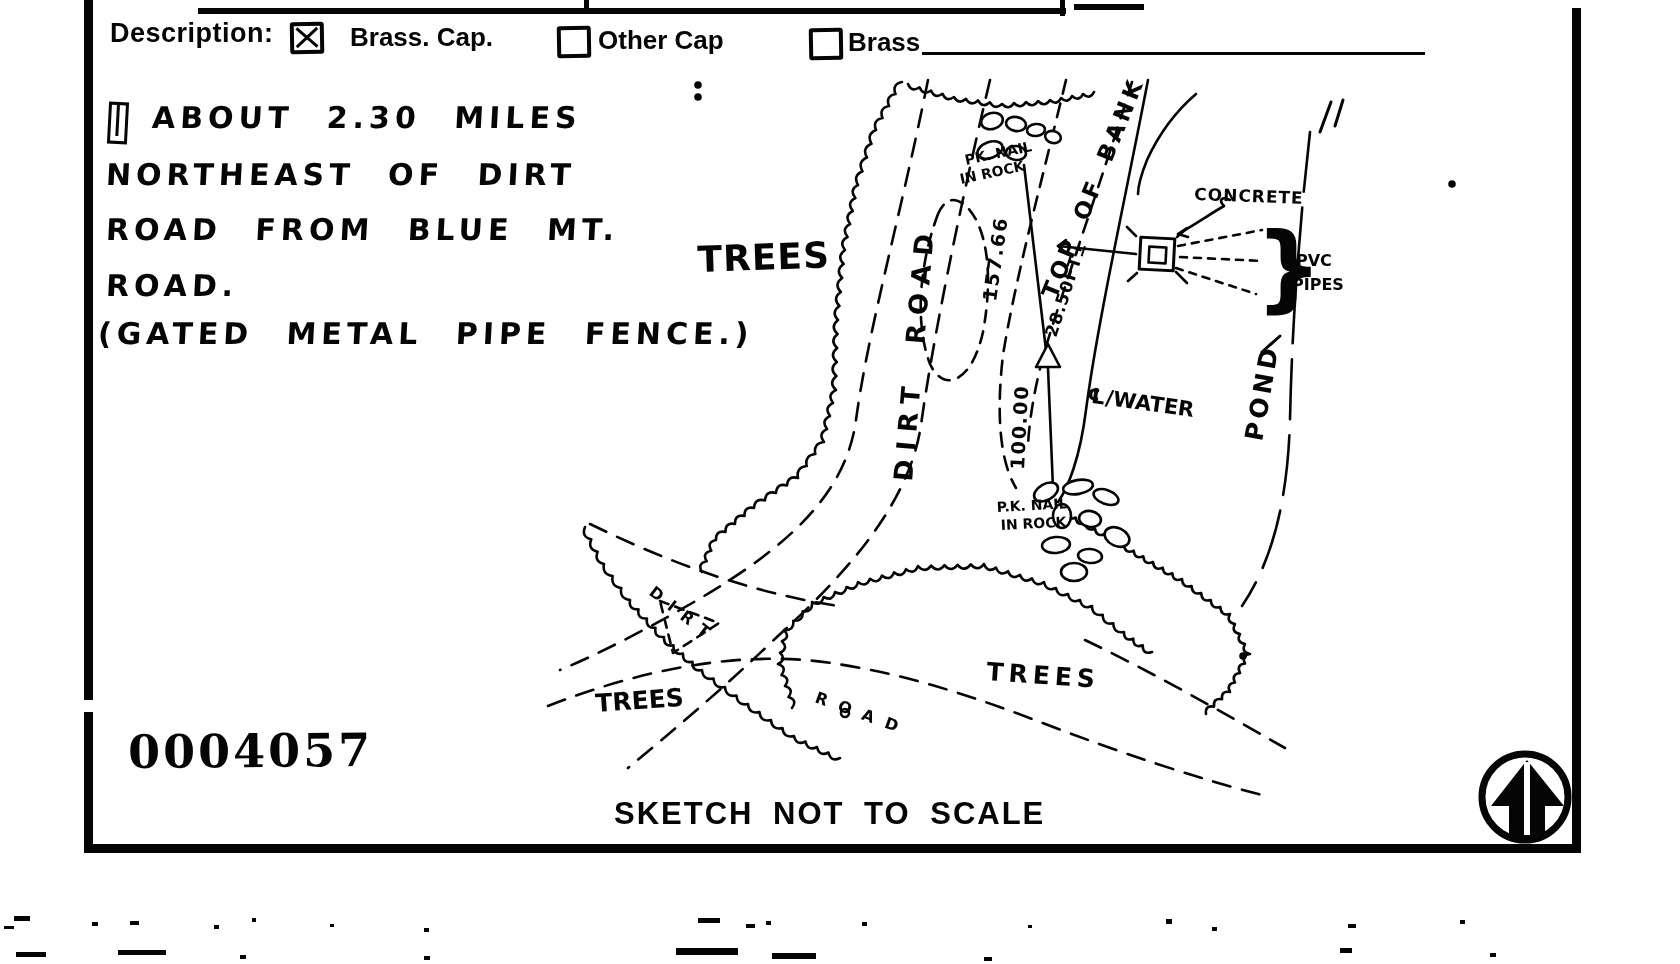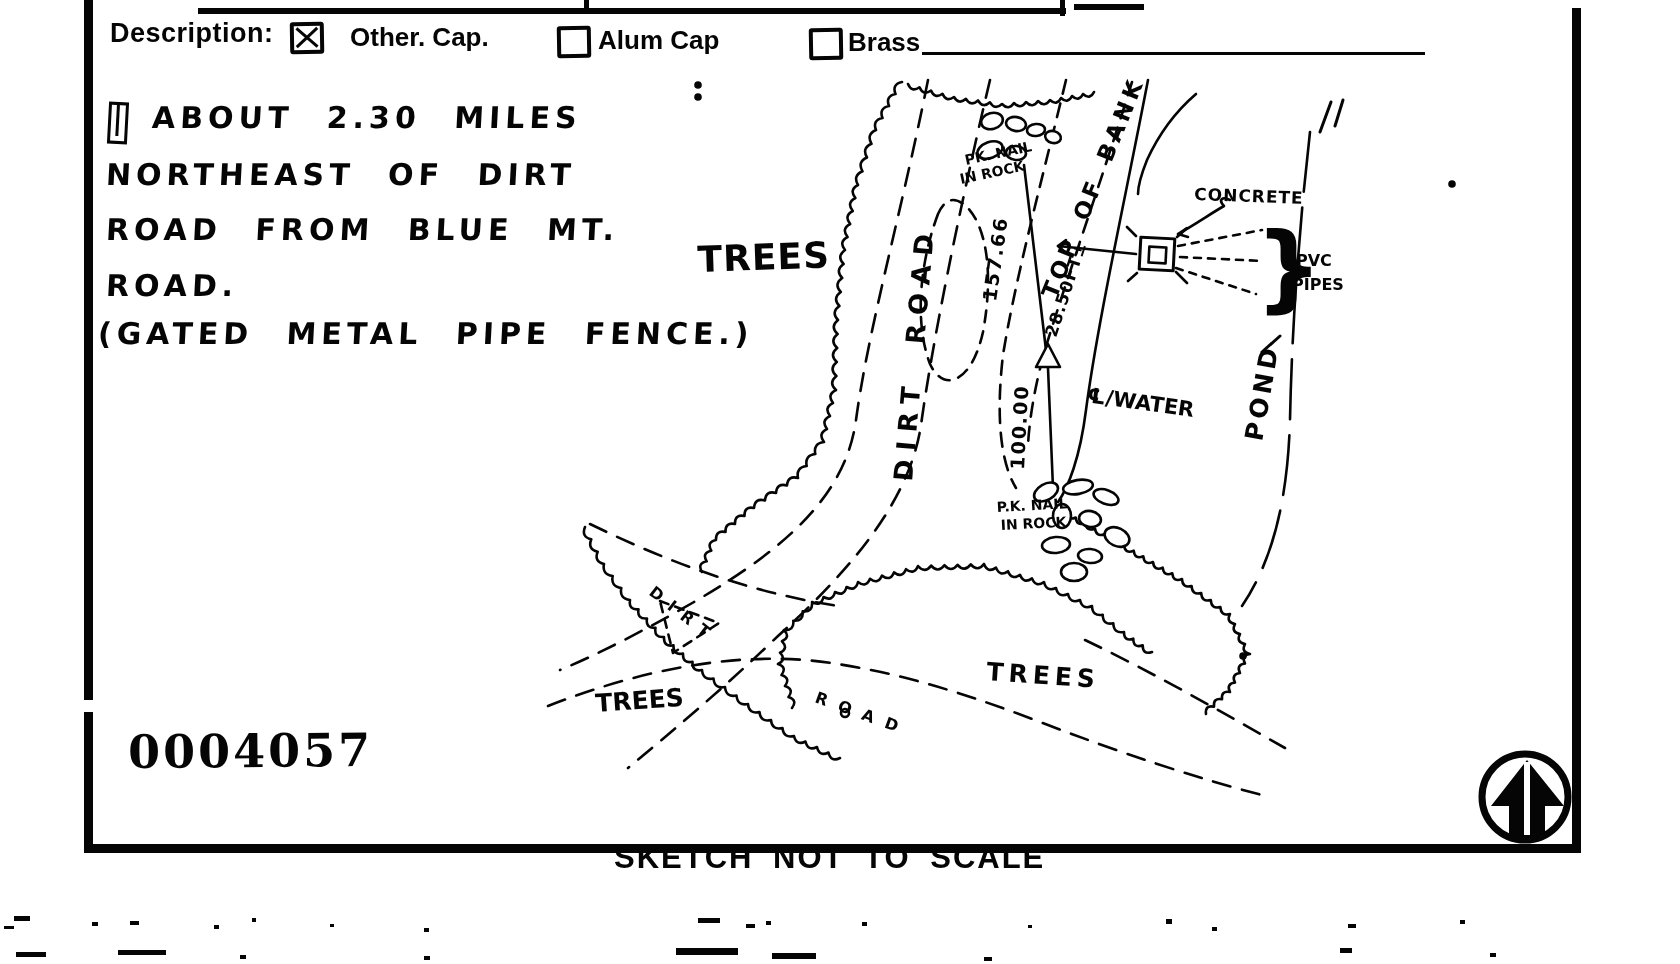--- a/index.html
+++ b/index.html
@@ -17,21 +17,21 @@
   .cb .xmark::before{transform:rotate(42deg);}
   .cb .xmark::after{transform:rotate(-42deg);}
   .other-line{position:absolute;background:#050505;height:3px;}
   
   .hand{font-family:"DejaVu Sans",sans-serif;font-weight:600;font-size:30px;
         letter-spacing:5px;word-spacing:18px;transform:skewX(-3deg);white-space:nowrap;}
   .monu{position:absolute;width:14px;height:36px;border:3px solid #050505;transform:rotate(3deg);}
   .monu::after{content:"";position:absolute;left:5px;top:-1px;width:3px;height:32px;background:#050505;}
   
   .doc-num{font-family:"DejaVu Serif",serif;font-weight:700;font-size:46px;letter-spacing:3px;transform:rotate(-.5deg);}
-  .scale-note{font-size:31px;font-weight:600;letter-spacing:2px;word-spacing:9px;margin-top:44px;}
+  .scale-note{font-size:31px;font-weight:600;letter-spacing:2px;word-spacing:9px;}
   svg text{font-family:"DejaVu Sans",sans-serif;font-weight:600;fill:#050505;}
 </style>
 </head>
 <body>
 
 <div class="page">
 
   <div class="bar" style="left:198px;top:8px;width:868px;height:6px"></div>
   <div class="bar" style="left:1074px;top:4px;width:70px;height:6px"></div>
   <div class="bar" style="left:584px;top:0;width:5px;height:14px"></div>
@@ -39,26 +39,26 @@
   <div class="bar" style="left:84px;top:0;width:9px;height:700px"></div>
   <div class="bar" style="left:84px;top:712px;width:9px;height:140px"></div>
   <div class="bar" style="left:1572px;top:8px;width:9px;height:844px"></div>
   <div class="bar" style="left:84px;top:844px;width:1497px;height:9px"></div>
 
   <div class="abs desc-label" style="left:110px;top:18px">Description:</div>
 
   <div class="cb checked" style="left:290px;top:22px">
     <span class="xmark"></span>
   </div>
-  <div class="abs opt-label" style="left:350px;top:22px">Other. Cap.</div>
+  <div class="abs opt-label" style="left:350px;top:22px">Brass. Cap.</div>
 
   <div class="cb" style="left:557px;top:26px">
     
   </div>
-  <div class="abs opt-label" style="left:598px;top:25px">Alum Cap</div>
+  <div class="abs opt-label" style="left:598px;top:25px">Other Cap</div>
 
   <div class="cb" style="left:809px;top:28px">
     
   </div>
   <div class="abs opt-label" style="left:848px;top:27px">Brass</div>
   <div class="other-line" style="left:922px;top:52px;width:503px"></div>
 
   <div class="monu" style="left:108px;top:102px"></div>
   <div class="abs hand" style="left:152px;top:100px">ABOUT 2.30 MILES</div>
   <div class="abs hand" style="left:106px;top:157px">NORTHEAST OF DIRT</div>

